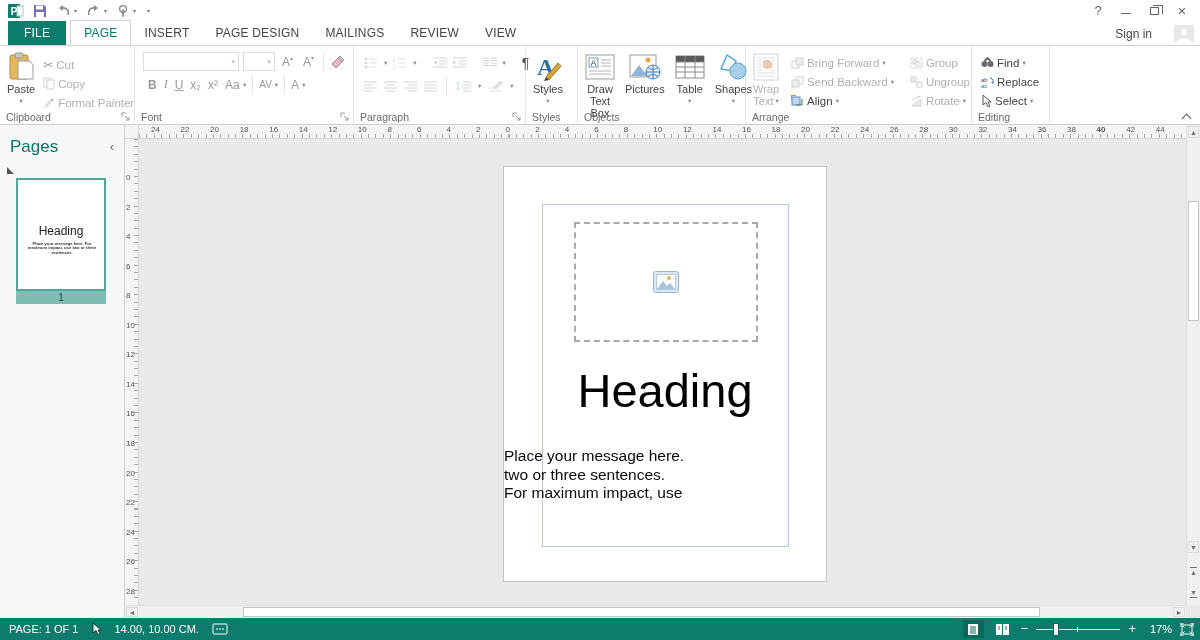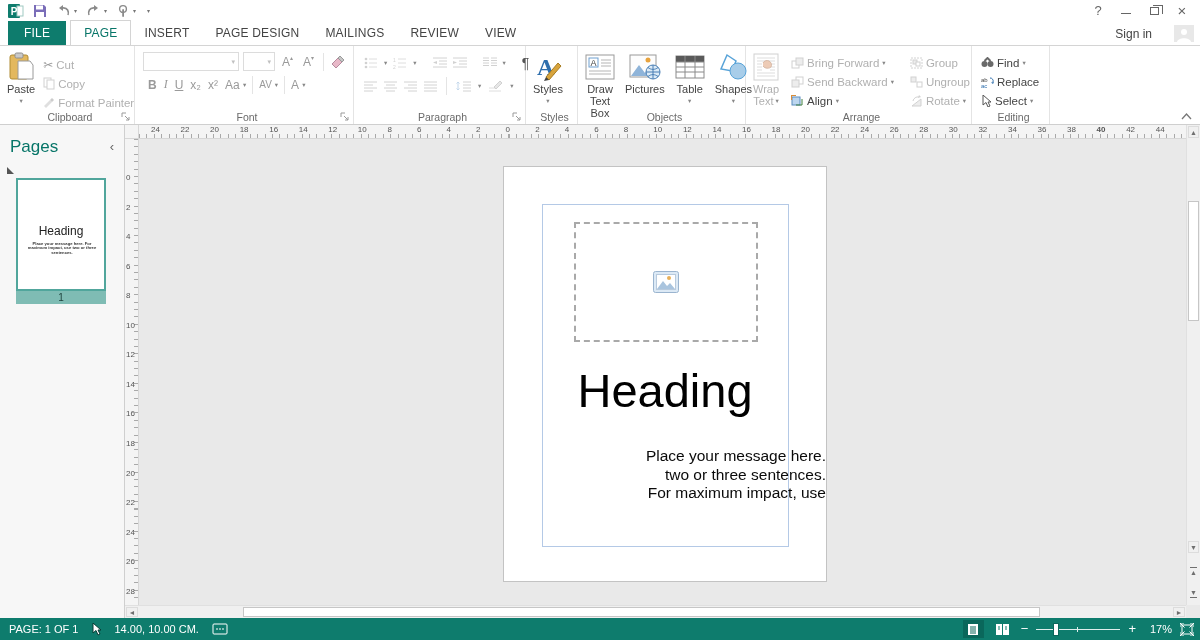--- a/index.html
+++ b/index.html
@@ -21,21 +21,21 @@
   .tabrow { height:24px; display:flex; align-items:flex-end; background:#fff; position:relative; }
   .tab { font-size:12px; padding:5px 13px 5px; color:#444; letter-spacing:.2px; }
   .tab.file { background:#0E7C6D; color:#fff; margin-left:8px; padding:5px 16px; }
   .tab.active { background:#fff; color:#077568; border:1px solid #d4d4d4; border-bottom:1px solid #fff; margin-bottom:-1px; margin-left:4px; }
   .signin { position:absolute; right:6px; bottom:3px; display:flex; align-items:center; gap:22px; font-size:12px; color:#444; }
   .avatar { width:20px; height:17px; background:#e8e8e8; display:flex; align-items:flex-end; justify-content:center; overflow:hidden; }
 
   
   .ribbon { height:80px; border-top:1px solid #d4d4d4; border-bottom:1px solid #cfcfcf; display:flex; background:#fff; position:relative; }
   .rgroup { position:relative; border-right:1px solid #e4e4e4; padding:3px 2px 14px; display:flex; align-items:flex-start; }
-  .glabel { position:absolute; bottom:1px; left:6px; right:0; text-align:center; font-size:10.5px; color:#6a6a6a; }
+  .glabel { position:absolute; bottom:1px; left:6px; right:0; font-size:10.5px; color:#6a6a6a; }
   .launcher { position:absolute; bottom:2px; right:3px; width:10px; height:10px; }
   .bigbtn { display:flex; flex-direction:column; align-items:center; font-size:11px; color:#444; padding:2px 5px; line-height:12px; text-align:center; }
   .bigbtn .bicon { height:32px; display:flex; align-items:center; }
   .dd { font-size:6.5px; color:#888; }
   .smallrow { display:flex; align-items:center; gap:3px; font-size:11.5px; height:19px; padding:0 3px; white-space:nowrap; }
   .dis { color:#b0b0b0; }
   .dis svg { opacity:.45; }
   .combo { border:1px solid #dcdcdc; background:#fff; height:19px; display:flex; align-items:center; justify-content:flex-end; padding:0 3px; color:#c0c0c0; font-size:7px; }
   .fbtn { font-size:12px; color:#9a9a9a; padding:0 3px; display:flex; align-items:center; height:19px; }
   .vsep { width:1px; background:#e4e4e4; height:18px; margin:0 2px; align-self:center; }
@@ -63,21 +63,21 @@
     background-size:4px 100%; background-position:100% 0; background-repeat:no-repeat; }
   .rlabel { position:absolute; font-size:8px; color:#555; }
   .hruler .rlabel { top:0; }
   .vruler .rlabel { left:1px; }
 
   .canvas { position:absolute; left:14px; top:14px; right:14px; bottom:13px; background:#e9e9e9; overflow:hidden; }
   .page { position:absolute; left:364px; top:27px; width:324px; height:416px; background:#fff; border:1px solid #c3c3c3; }
   .marginbox { position:absolute; left:38px; top:37px; width:247px; height:343px; border:1px solid #b4c9e6; }
   .placeholder { position:absolute; left:70px; top:55px; width:184px; height:120px; border:2px dashed #a9a9a9; display:flex; align-items:center; justify-content:center; }
   .doc-heading { position:absolute; left:0; right:0; top:196px; text-align:center; font-size:47px; color:#000; letter-spacing:0px; }
-  .doc-body { position:absolute; left:0; right:0; top:280px; text-align:right; font-size:15.5px; line-height:18.5px; color:#0a0a0a; }
+  .doc-body { position:absolute; left:0; right:0; top:280px; text-align:left; font-size:15.5px; line-height:18.5px; color:#0a0a0a; }
 
   
   .vscroll { position:absolute; right:0; top:0; bottom:13px; width:14px; background:#f0f0f0; border-left:1px solid #e0e0e0; }
   .hscroll { position:absolute; left:0; right:14px; bottom:0; height:13px; background:#f0f0f0; border-top:1px solid #e0e0e0; }
   .sbtn { position:absolute; background:#f0f0f0; color:#6f6f6f; display:flex; align-items:center; justify-content:center; font-size:7px; }
   .vthumb { position:absolute; left:1px; width:11px; top:76px; height:120px; background:#fff; border:1px solid #c6c6c6; }
   .hthumb { position:absolute; top:1px; height:10px; left:118px; width:797px; background:#fff; border:1px solid #c6c6c6; }
 
   
   .statusbar { height:22px; background:#0E7C6D; color:#fff; display:flex; align-items:center; font-size:11px; position:relative; }

